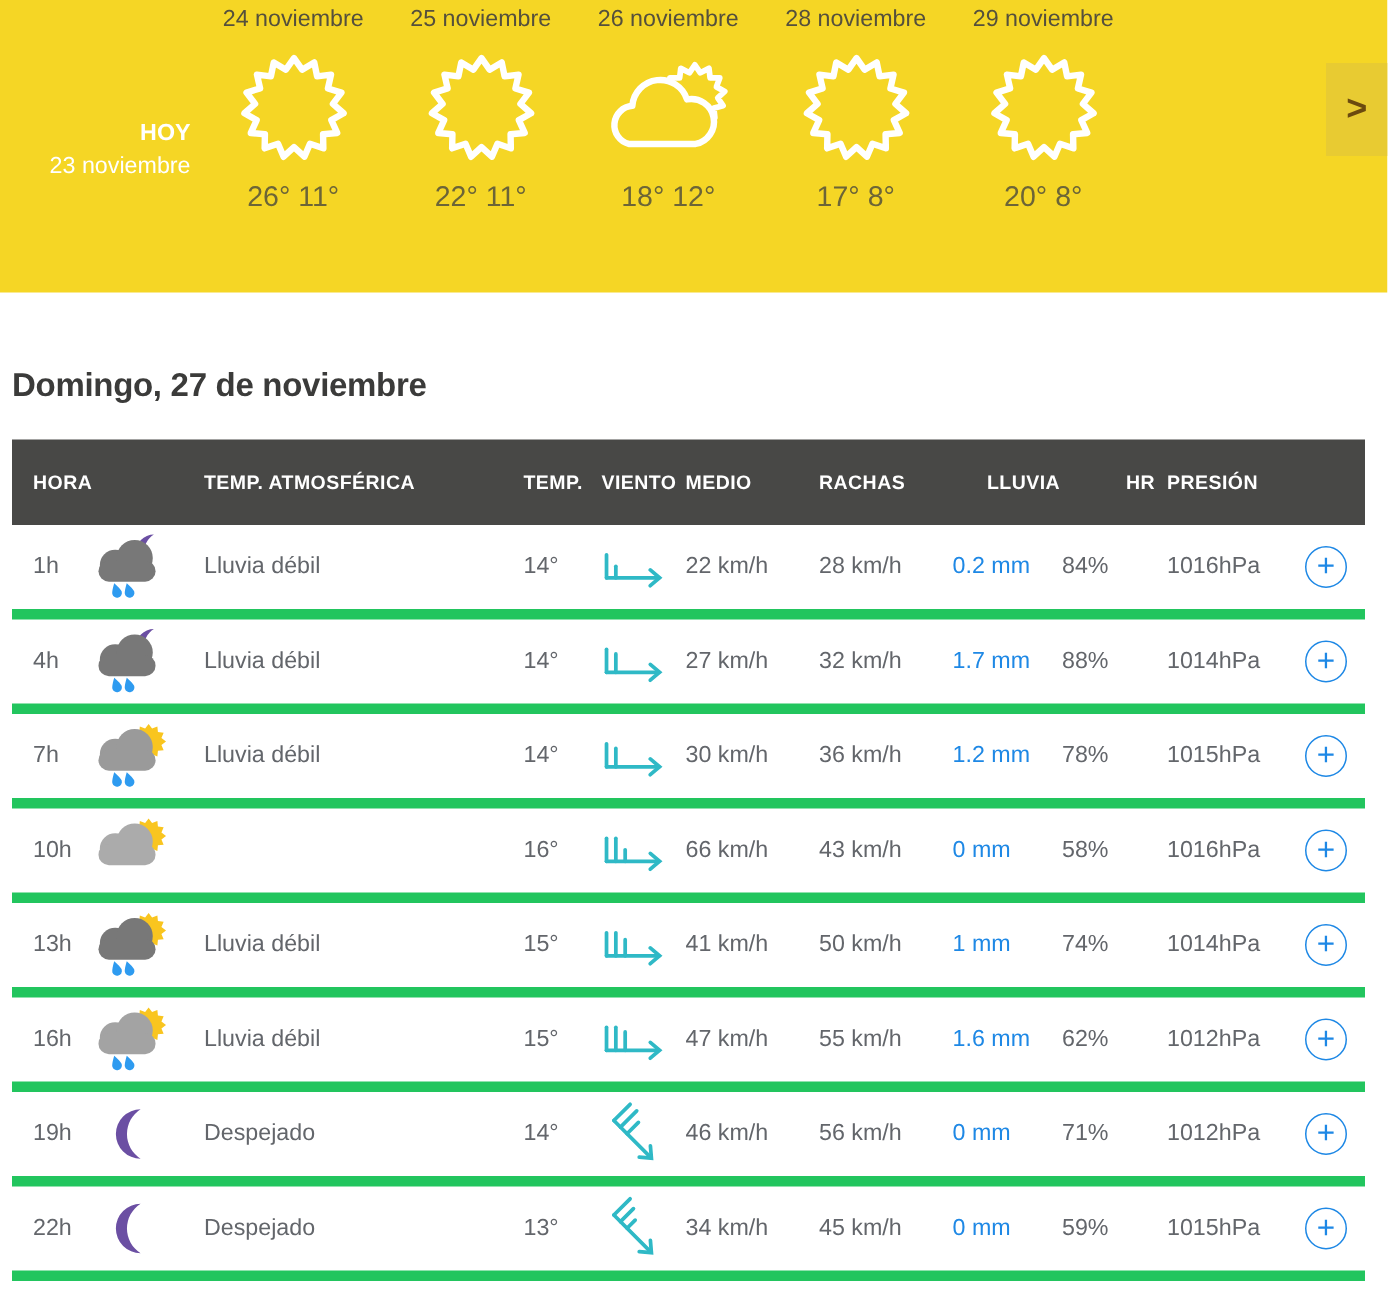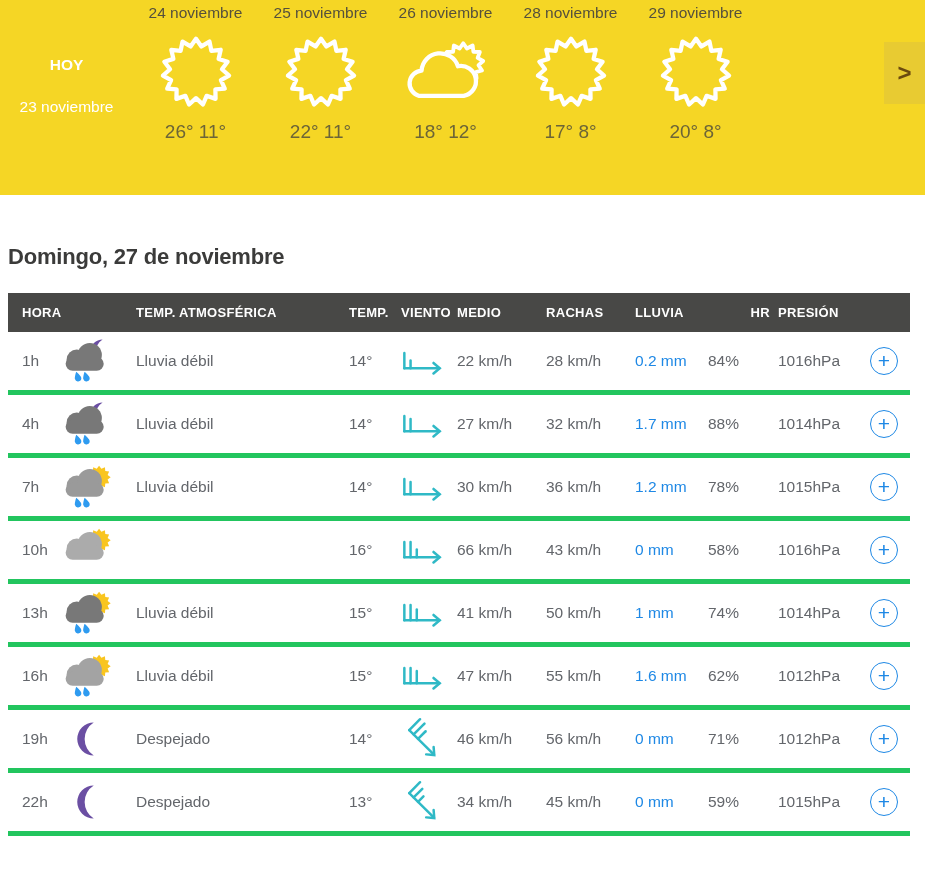--- a/index.html
+++ b/index.html
@@ -6,24 +6,24 @@
     --brand-yellow:#F5D625; --button-yellow:#E8CB32; --selected-brown:#6B4A0F;
     --accent-teal:#2FB9C6; --link-blue:#1E88E5; --moon-purple:#6B4FA3;
     --sun-yellow:#F9C51F; --rain-blue:#2E9BF0;
   }
   *{box-sizing:border-box;}
   body{width:925px;height:875px;margin:0;background:#fff;
        font-family:"Liberation Sans","DejaVu Sans",sans-serif;overflow:hidden;}
 
   
   .topbar{position:relative;height:195px;background:var(--brand-yellow);display:flex;}
-  .hoy-col{width:133px;flex:none;display:flex;flex-direction:column;align-items:center;
-           padding-top:56px;color:#fff;cursor:pointer;background:transparent;border:none;}
+  .hoy-col{width:133px;flex:none;display:flex;flex-direction:column;align-items:flex-end;
+           padding-top:80px;color:#fff;cursor:pointer;background:transparent;border:none;}
   .hoy-label{font-size:15.5px;font-weight:bold;}
-  .hoy-date{font-size:15.5px;margin-top:24px;}
+  .hoy-date{font-size:15.5px;margin-top:4px;}
   .day-strip{display:flex;flex:none;}
   .day-col{width:125px;flex:none;height:185px;display:flex;flex-direction:column;
            align-items:center;cursor:pointer;}
   .day-col.selected{height:233px;background:var(--selected-brown);
       clip-path:polygon(0 0,100% 0,100% 88.4%,61% 88.4%,50% 100%,39% 88.4%,0 88.4%);}
   .day-date{margin-top:4px;font-size:15.5px;color:#55503C;white-space:nowrap;}
   .day-col.selected .day-date{color:#fff;}
   .day-icon{height:98px;margin-top:1px;display:flex;align-items:center;justify-content:center;}
   .day-temps{font-size:19px;color:#6C6537;white-space:nowrap;}
   .day-col.selected .day-temps{color:#fff;font-weight:bold;}
@@ -35,34 +35,34 @@
 
   
   h1{margin:50px 0 0 8px;font-size:22px;line-height:1.1;color:#3B3B3A;
      font-weight:bold;letter-spacing:-0.2px;}
 
   
   .table{margin:24px 8px 0;width:902px;}
   .thead,.row{display:grid;
      grid-template-columns:46px 66px 221px 58px 50px 89px 89px 73px 70px 90px 1fr;
      align-items:center;}
-  .thead{background:#484846;height:39px;}
+  .thead{background:#484846;height:57px;}
   .th{color:#fff;font-size:13px;font-weight:bold;letter-spacing:.3px;
       padding-left:8px;white-space:nowrap;}
   .th-hora{grid-column:1;padding-left:14px;}
   .th-desc{grid-column:3;padding-left:16px;}
   .th-temp{grid-column:4;}
   .th-viento{grid-column:5;padding-left:2px;}
   .th-medio{grid-column:6;}
   .th-rachas{grid-column:7;}
-  .th-lluvia{grid-column:8;}
+  .th-lluvia{grid-column:8;margin-left:23px;}
   .th-hr{grid-column:9;text-align:right;}
   .th-presion{grid-column:10;}
 
-  .row{height:63px;border-bottom:5px solid #22c55e;font-size:15.5px;color:#63666B;}
+  .row{height:63px;border-bottom:7px solid #22c55e;font-size:15.5px;color:#63666B;}
   .cell{padding-left:8px;white-space:nowrap;}
   .c-hora{grid-column:1;padding-left:14px;}
   .c-icon{grid-column:2;padding-left:0;display:flex;align-items:center;justify-content:center;}
   .c-desc{grid-column:3;padding-left:16px;}
   .c-temp{grid-column:4;}
   .c-wind{grid-column:5;padding-left:2px;display:flex;align-items:center;}
   .c-medio{grid-column:6;}
   .c-rachas{grid-column:7;}
   .c-lluvia{grid-column:8;color:var(--link-blue);}
   .c-hr{grid-column:9;}

